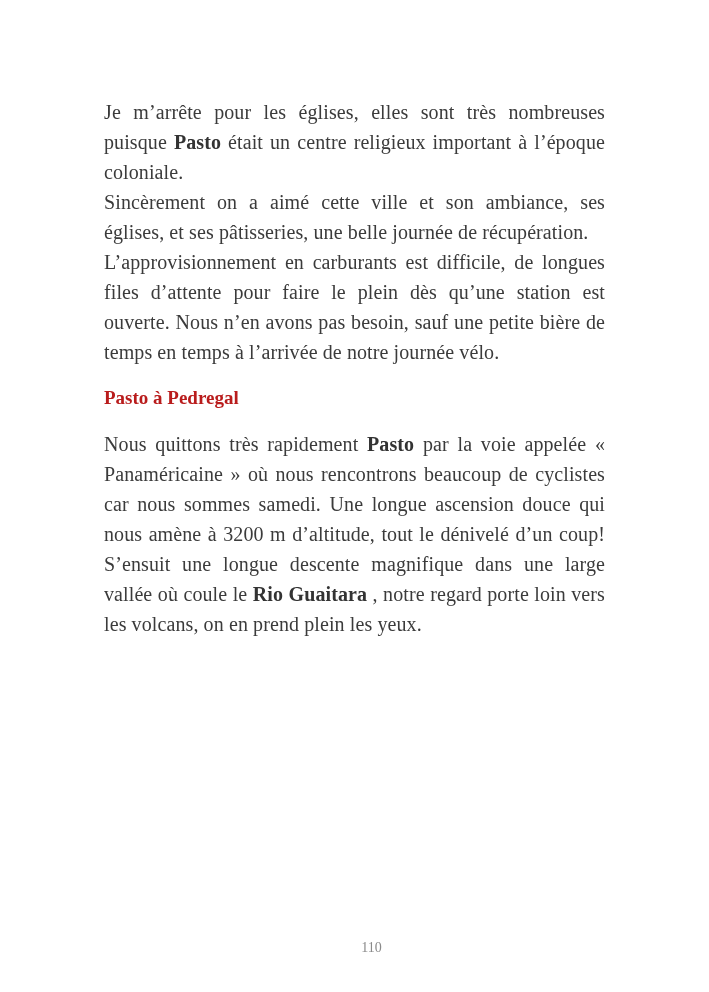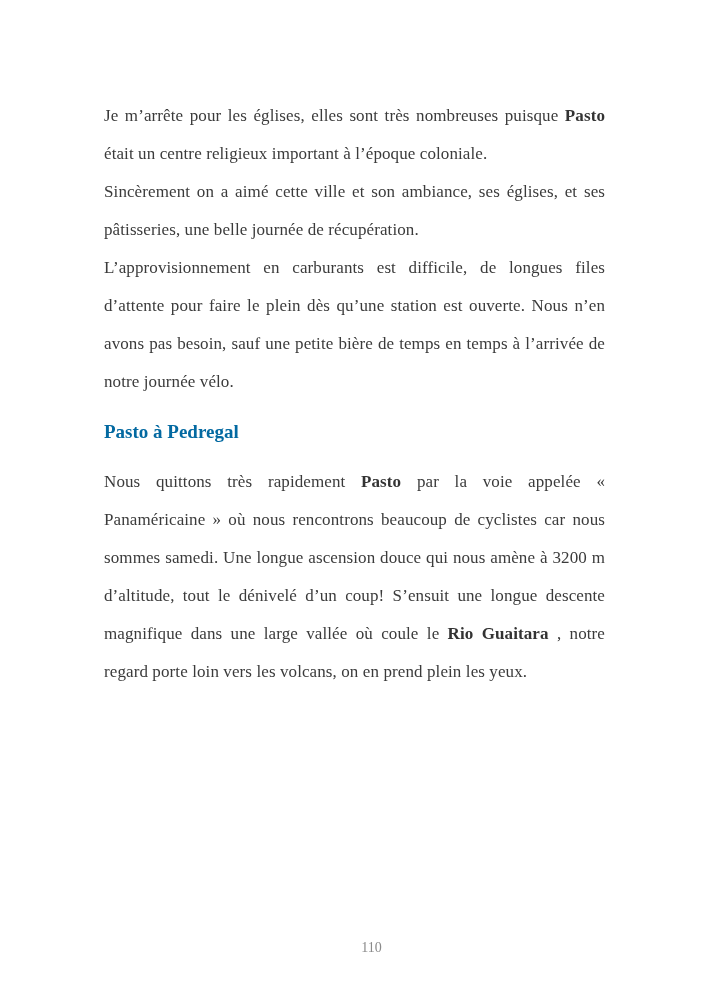--- a/index.html
+++ b/index.html
@@ -13,35 +13,35 @@
     height: 992px;
     background: #ffffff;
     box-sizing: border-box;
     padding: 97px 104px 0 104px;
     font-family: "Liberation Serif", "DejaVu Serif", serif;
     color: #3b3b3b;
     overflow: hidden;
   }
   .body-text {
     margin: 0;
-    font-size: 17px;
-    line-height: 38px;
+    font-size: 20px;
+    line-height: 30px;
     text-align: justify;
     letter-spacing: 0.1px;
   }
   .body-text b {
     font-weight: bold;
     color: #333333;
   }
   .section-heading {
     margin: 16px 0 16px 0;
     font-size: 19px;
     line-height: 30px;
     font-weight: bold;
-    color: #0369a1;
+    color: #b91c1c;
     text-align: left;
   }
   .page-number {
     position: absolute;
     top: 940px;
     left: 8px;
     width: 100%;
     text-align: center;
     font-size: 14px;
     line-height: 16px;

